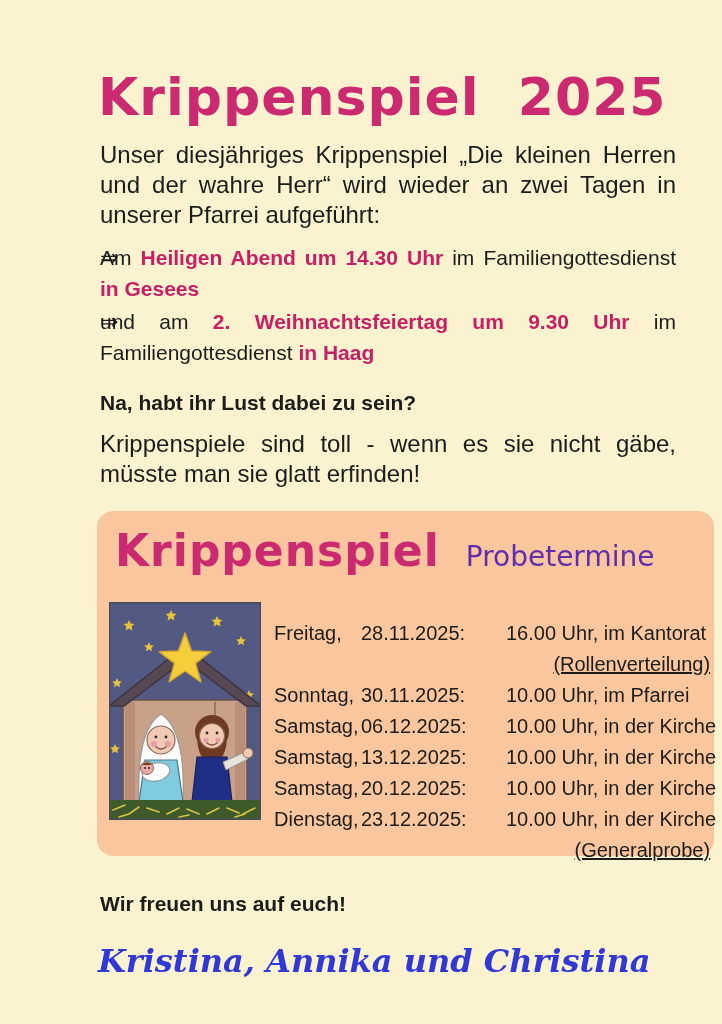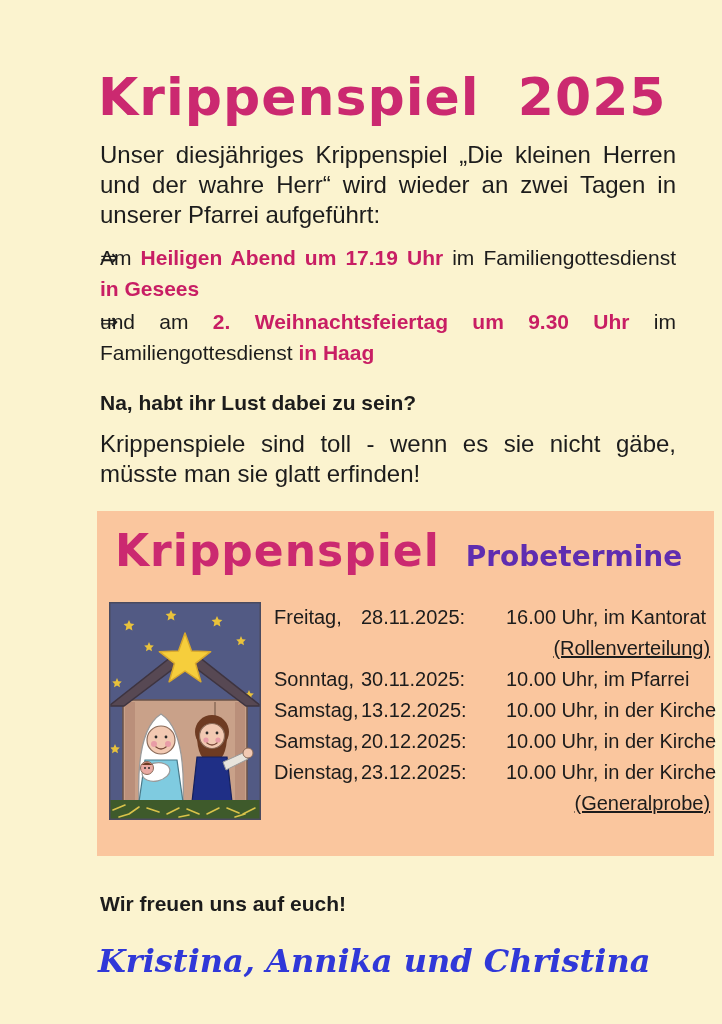--- a/index.html
+++ b/index.html
@@ -62,48 +62,49 @@
     font-size:21px;
     line-height:31px;
     text-align:justify;
   }
   .hl{color:var(--highlight-red,#C81E64);font-weight:bold;}
   .box{
     margin:22px 0 0 65px;
     width:617px;height:345px;
     background:var(--box-bg,#FAC69E);
     padding:14px 12px 0 12px;
+    border-radius:16px;
   }
   .box-title-row{
     display:flex;
     align-items:baseline;
     gap:26px;
     padding-left:6px;
     height:60px;
   }
   .box-title-main{
     font-family:"DejaVu Sans",sans-serif;
     font-weight:bold;
     font-size:44px;
     letter-spacing:1px;
     color:var(--title-magenta,#CB2970);
   }
   .box-title-sub{
     font-family:"DejaVu Sans",sans-serif;
-    font-weight:bold;
+    font-weight:normal;
     font-size:28px;
     color:var(--subtitle-purple,#5F2DB0);
   }
   .box-content{
     display:flex;
     gap:13px;
     margin-top:17px;
   }
   .illustration{flex:0 0 152px;}
-  .schedule{flex:1;margin-top:0;}
+  .schedule{flex:1;margin-top:16px;}
   .sched-row{
     font-size:20px;
     line-height:31px;
     white-space:nowrap;
   }
   .sched-day{display:inline-block;width:87px;}
   .sched-date{display:inline-block;width:145px;}
   .sched-note{
     font-size:20px;
     line-height:31px;
@@ -131,21 +132,21 @@
 <div class="page">
 
   <h1 class="page-title">Krippenspiel  2025</h1>
 
 
   <p class="body-par">Unser diesjähriges Krippenspiel „Die kleinen Herren und der wahre Herr“ wird wieder an zwei Tagen in unserer Pfarrei aufgeführt:</p>
 
   <div class="bullets" id="bullets">
       <div class="bullet-row">
         <span class="arrow">⇒</span>
-        <span class="bullet-text"><span>Am </span><span class="hl">Heiligen Abend um 17.19 Uhr</span><span> im Familiengottesdienst </span><span class="hl">in Gesees</span></span>
+        <span class="bullet-text"><span>Am </span><span class="hl">Heiligen Abend um 14.30 Uhr</span><span> im Familiengottesdienst </span><span class="hl">in Gesees</span></span>
       </div>
       <div class="bullet-row">
         <span class="arrow">⇒</span>
         <span class="bullet-text"><span>und am </span><span class="hl">2. Weihnachtsfeiertag um 9.30 Uhr</span><span> im Familiengottesdienst </span><span class="hl">in Haag</span></span>
       </div>
     </div>
 
   <p class="q">Na, habt ihr Lust dabei zu sein?</p>
 
   <p class="body-par">Krippenspiele sind toll - wenn es sie nicht gäbe, müsste man sie glatt erfinden!</p>
@@ -221,20 +222,21 @@
           <path d="M4 208 l12 -5 M20 212 l10 -7 M38 206 l12 4 M58 212 l12 -6 M78 207 l12 5 M98 212 l12 -6 M118 206 l12 5 M134 212 l12 -6 M10 215 l10 -3 M70 215 l10 -2 M126 215 l10 -3" stroke="#D9C24A" stroke-width="1.6" stroke-linecap="round" fill="none"></path>
         </g>
 
         <rect x="0.75" y="0.75" width="150.5" height="216.5" fill="none" stroke="#4A4A5E" stroke-width="1.5"></rect>
       </svg>
 
       <div class="schedule" id="schedule">
           <div class="sched-row"><span class="sched-day">Freitag,</span><span class="sched-date">28.11.2025:</span><span class="sched-detail">16.00 Uhr, im Kantorat</span></div>
           <div class="sched-note">(Rollenverteilung)</div>
           <div class="sched-row"><span class="sched-day">Sonntag,</span><span class="sched-date">30.11.2025:</span><span class="sched-detail">10.00 Uhr, im Pfarrei</span></div>
+          <div class="sched-row"><span class="sched-day">Samstag,</span><span class="sched-date">06.12.2025:</span><span class="sched-detail">10.00 Uhr, in der Kirche</span></div>
           <div class="sched-row"><span class="sched-day">Samstag,</span><span class="sched-date">13.12.2025:</span><span class="sched-detail">10.00 Uhr, in der Kirche</span></div>
           <div class="sched-row"><span class="sched-day">Samstag,</span><span class="sched-date">20.12.2025:</span><span class="sched-detail">10.00 Uhr, in der Kirche</span></div>
           <div class="sched-row"><span class="sched-day">Dienstag,</span><span class="sched-date">23.12.2025:</span><span class="sched-detail">10.00 Uhr, in der Kirche</span></div>
           <div class="sched-note">(Generalprobe)</div>
         </div>
     </div>
   </div>
 
   <p class="closing">Wir freuen uns auf euch!</p>
 

